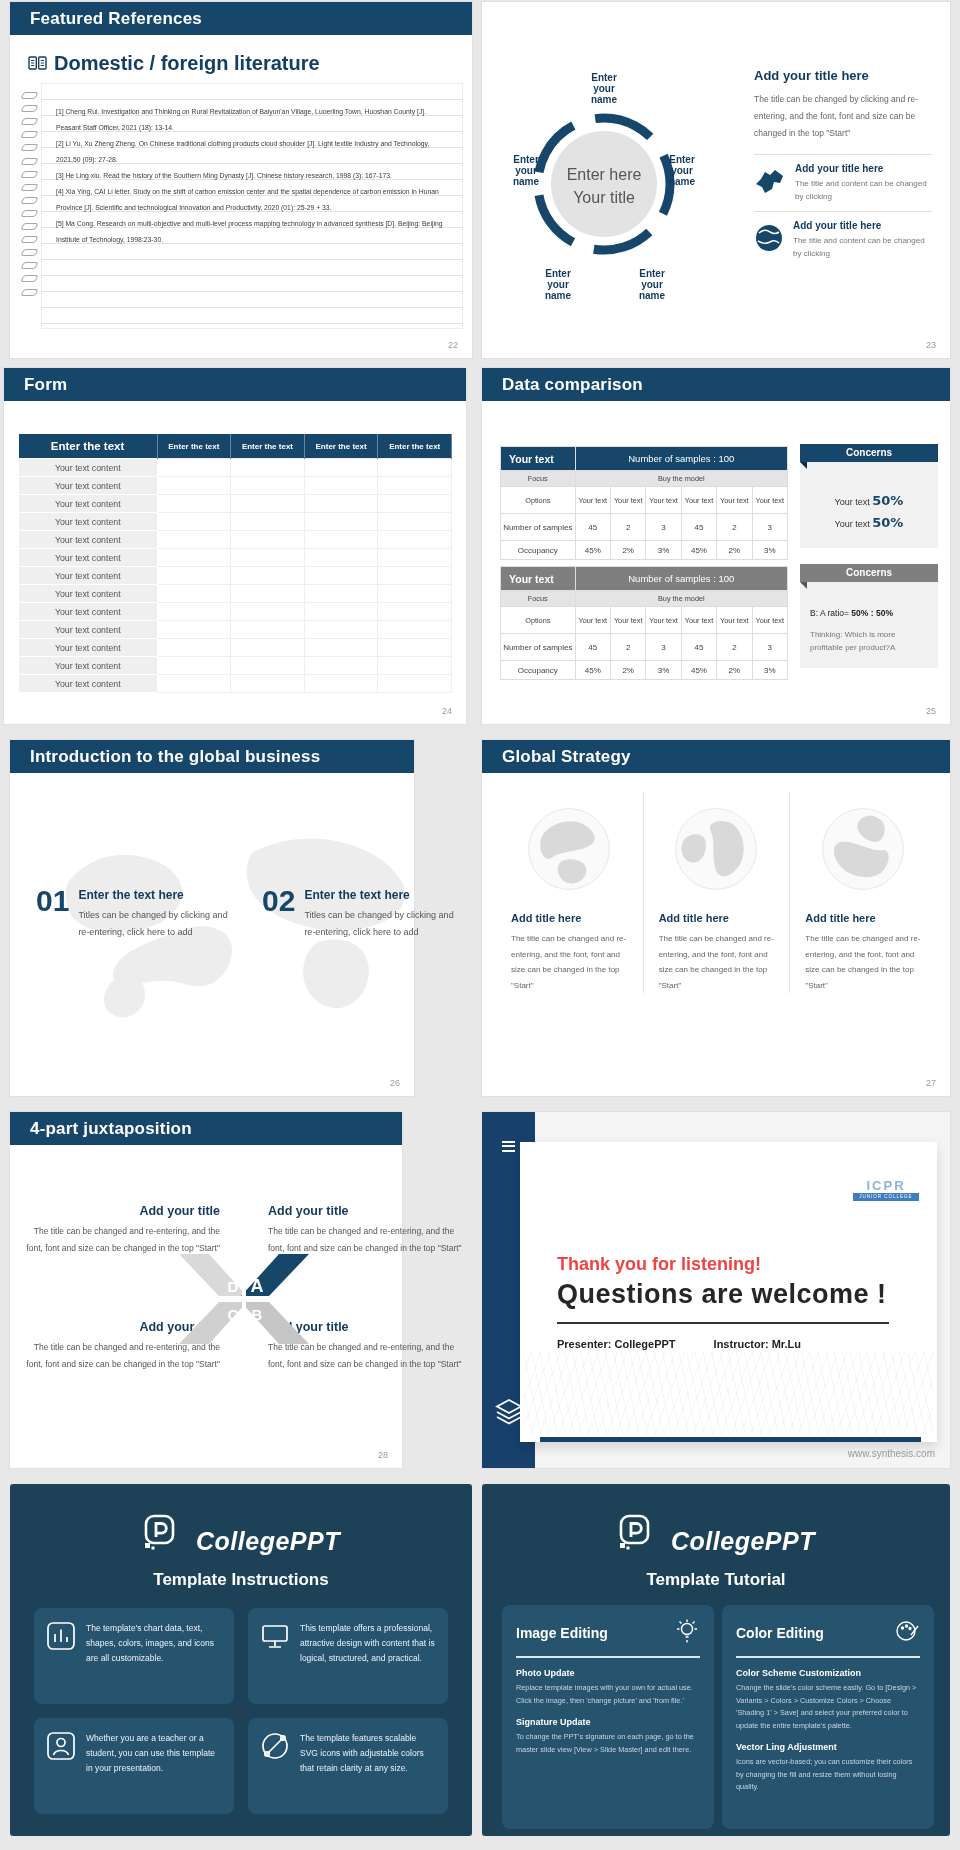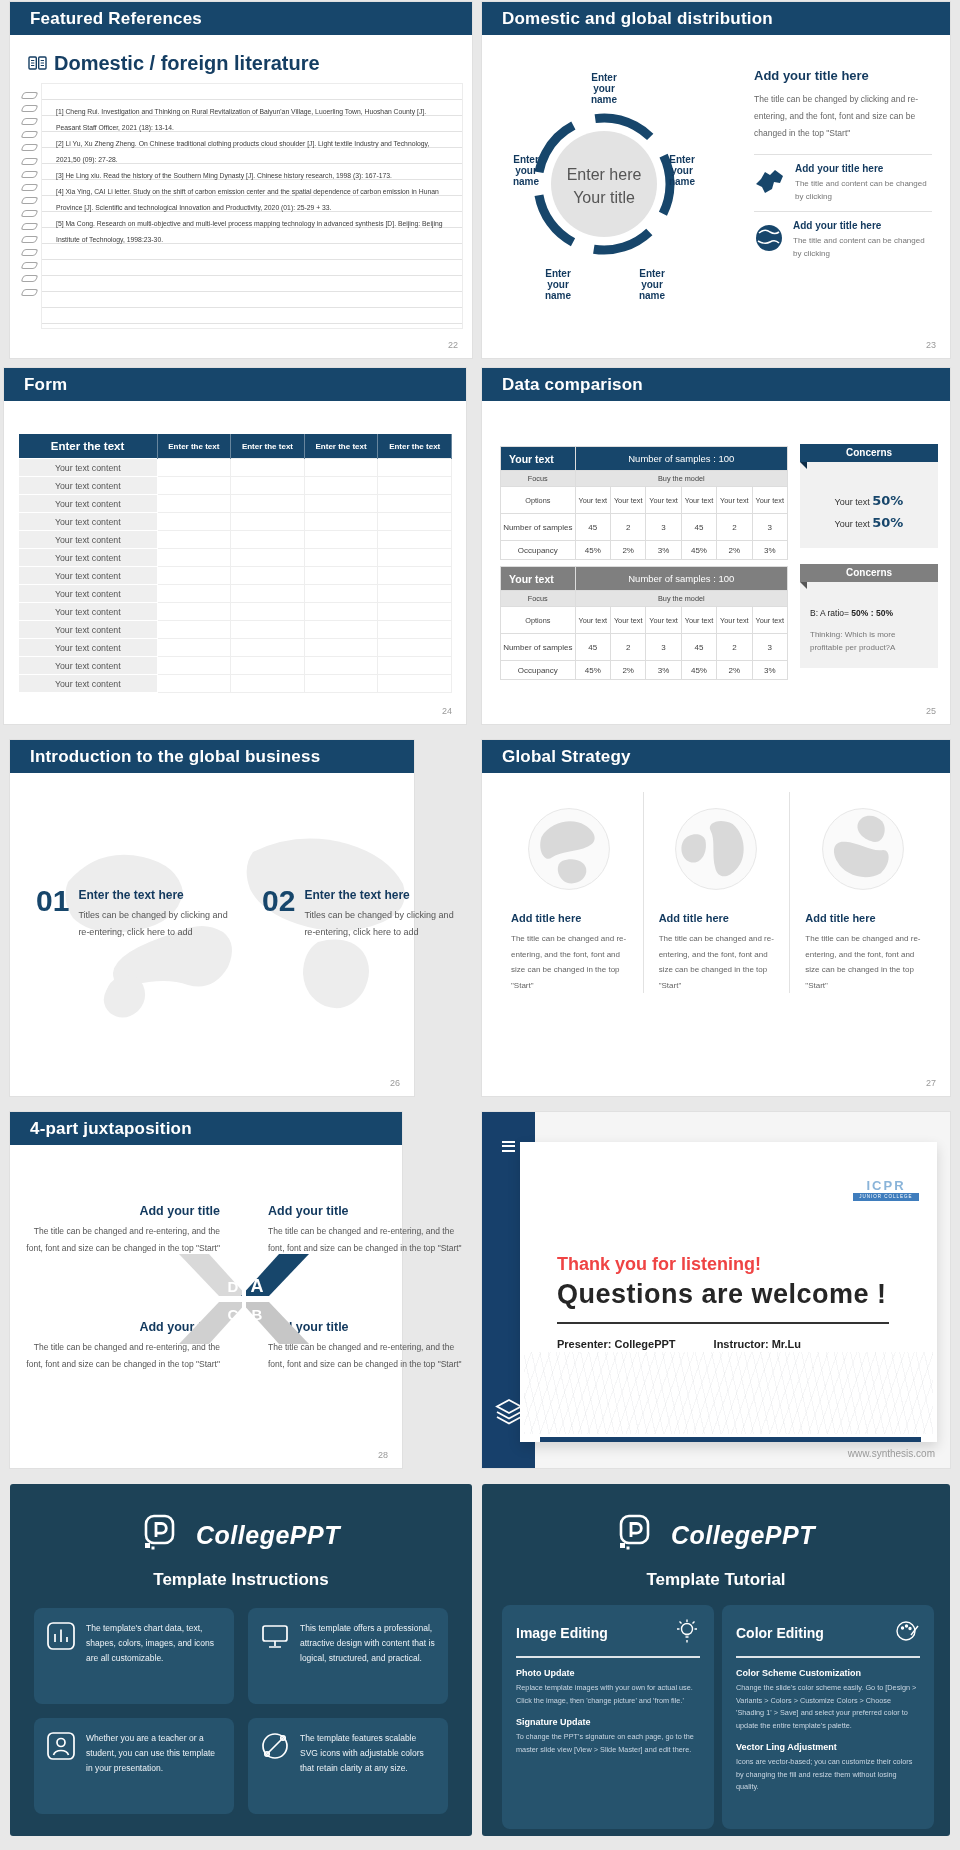--- a/index.html
+++ b/index.html
@@ -85,21 +85,21 @@
   .cl-line2{position:absolute;left:37px;top:137px;font-size:27px;font-weight:bold;color:#262626;letter-spacing:.5px;}
   .cl-rule{position:absolute;left:37px;top:180px;width:332px;height:2px;background:#333;}
   .cl-presenter{position:absolute;left:37px;top:196px;font-size:11px;font-weight:bold;color:#222;display:flex;gap:38px;}
   .cl-mesh{position:absolute;left:4px;right:4px;bottom:8px;height:82px;opacity:.55;
     background:repeating-linear-gradient(78deg,rgba(120,130,140,.14) 0 1px,transparent 1px 8px),
                repeating-linear-gradient(-70deg,rgba(120,130,140,.12) 0 1px,transparent 1px 9px);}
   .cl-strip{position:absolute;left:20px;right:16px;bottom:0;height:5px;background:#17406b;}
   .cl-site{position:absolute;right:15px;top:336px;font-size:10px;color:#9a9a9a;}
   
   .panel{position:absolute;background:#1d4257;border-radius:3px;color:#fff;}
-  .brandrow{display:flex;justify-content:center;align-items:center;gap:20px;margin-top:30px;}
+  .brandrow{display:flex;justify-content:center;align-items:flex-end;gap:20px;margin-top:30px;}
   .brandname{font-size:25px;font-weight:bold;font-style:italic;letter-spacing:.5px;}
   .panel h2{text-align:center;font-size:17px;margin:14px 0 0 0;}
   .inst-grid{position:absolute;left:24px;top:124px;width:414px;display:grid;grid-template-columns:1fr 1fr;gap:14px;}
   .inst-card{background:#26536d;border-radius:8px;padding:13px 12px;display:flex;gap:10px;align-items:flex-start;min-height:70px;}
   .inst-card p{margin:0;font-size:8.5px;line-height:15px;color:#eef3f7;}
   .tut-card{position:absolute;top:121px;width:212px;height:224px;background:#26536d;border-radius:8px;padding:13px 14px;box-sizing:border-box;}
   .tut-head{display:flex;justify-content:space-between;align-items:center;}
   .tut-head h3{margin:0;font-size:14px;}
   .tut-rule{height:2px;background:rgba(255,255,255,.85);margin:8px 0 4px 0;}
   .tut-card h4{margin:10px 0 4px 0;font-size:9px;}
@@ -148,21 +148,20 @@
       <div>[3] He Ling xiu. Read the history of the Southern Ming Dynasty [J]. Chinese history research, 1998 (3): 167-173.</div>
       <div>[4] Xia Ying, CAI Li letter. Study on the shift of carbon emission center and the spatial dependence of carbon emission in Hunan Province [J]. Scientific and technological Innovation and Productivity, 2020 (01): 25-29 + 33.</div>
       <div>[5] Ma Cong. Research on multi-objective and multi-level process mapping technology in advanced synthesis [D]. Beijing: Beijing Institute of Technology, 1998:23-30.</div>
       <div style="height:32px"></div>
     </div>
   </div>
   <div class="pagenum">22</div>
 </div>
 
 <div class="tile" style="left:482px;top:2px;width:468px;height:356px">
-  <div class="titlebar">Domestic and global distribution</div>
   <div class="diagram">
     <svg width="160" height="165" viewBox="0 0 160 165" style="position:absolute;left:22px;top:30px">
       <circle cx="80" cy="82" r="66" fill="none" stroke="#17466b" stroke-width="9" stroke-dasharray="60 23" transform="rotate(118 80 82)"></circle>
       <circle cx="80" cy="82" r="53" fill="#e3e3e3"></circle>
       <text x="80" y="78" text-anchor="middle" font-size="16" fill="#555">Enter here</text>
       <text x="80" y="101" text-anchor="middle" font-size="16" fill="#555">Your title</text>
     </svg>
     <div class="nodelabel" style="left:74px;top:0">Enter
 your
 name</div>

